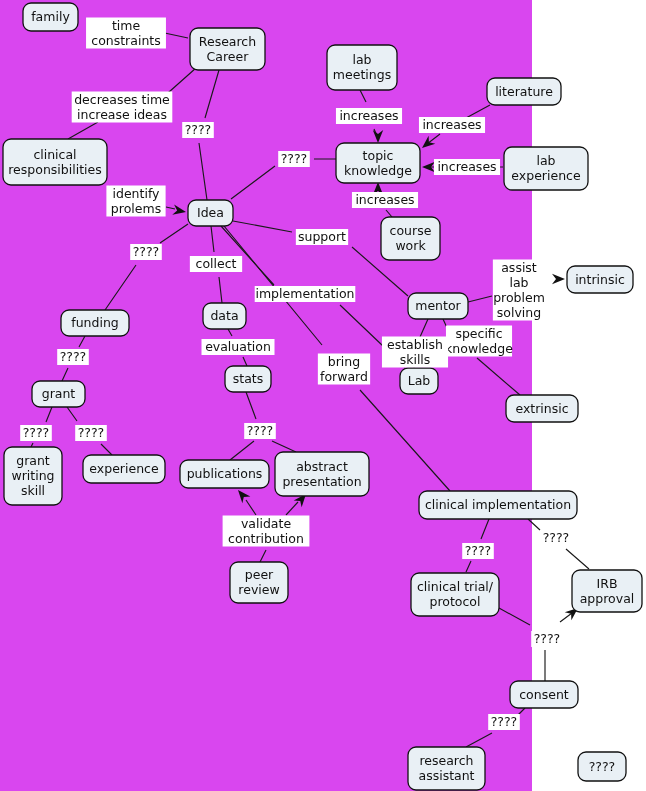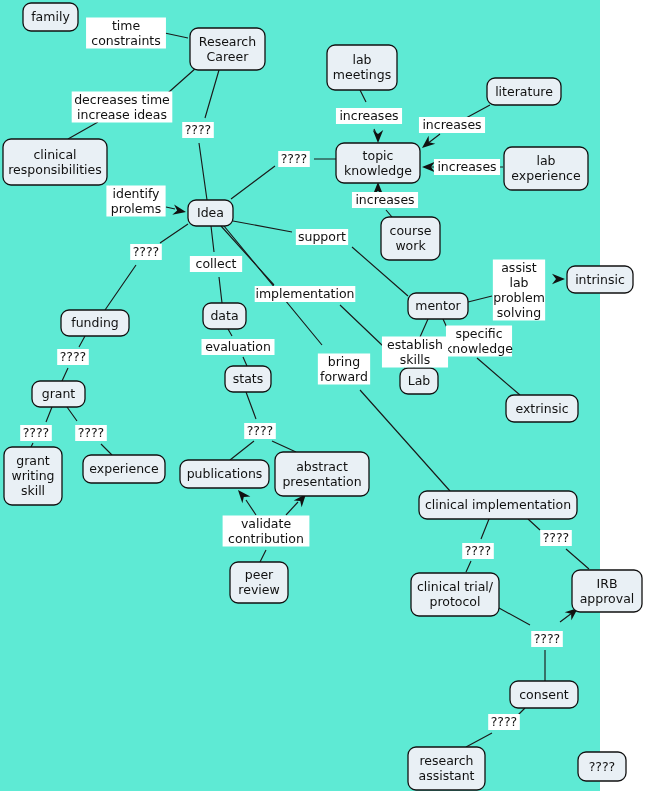--- a/index.html
+++ b/index.html
@@ -9,23 +9,23 @@
     background: #ffffff;
   }
   body {
     font-family: "DejaVu Sans", sans-serif;
     width: 646px;
     height: 791px;
     overflow: hidden;
   }
   #map-root {
     position: relative;
-    width: 600px;
+    width: 532px;
     height: 791px;
-    background: #5eead4;
+    background: #d946ef;
   }
   svg#concept-map {
     display: block;
     width: 646px;
     height: 791px;
   }
   .edge-line {
     stroke: #1a1a1a;
     stroke-width: 1.15;
     fill: none;

